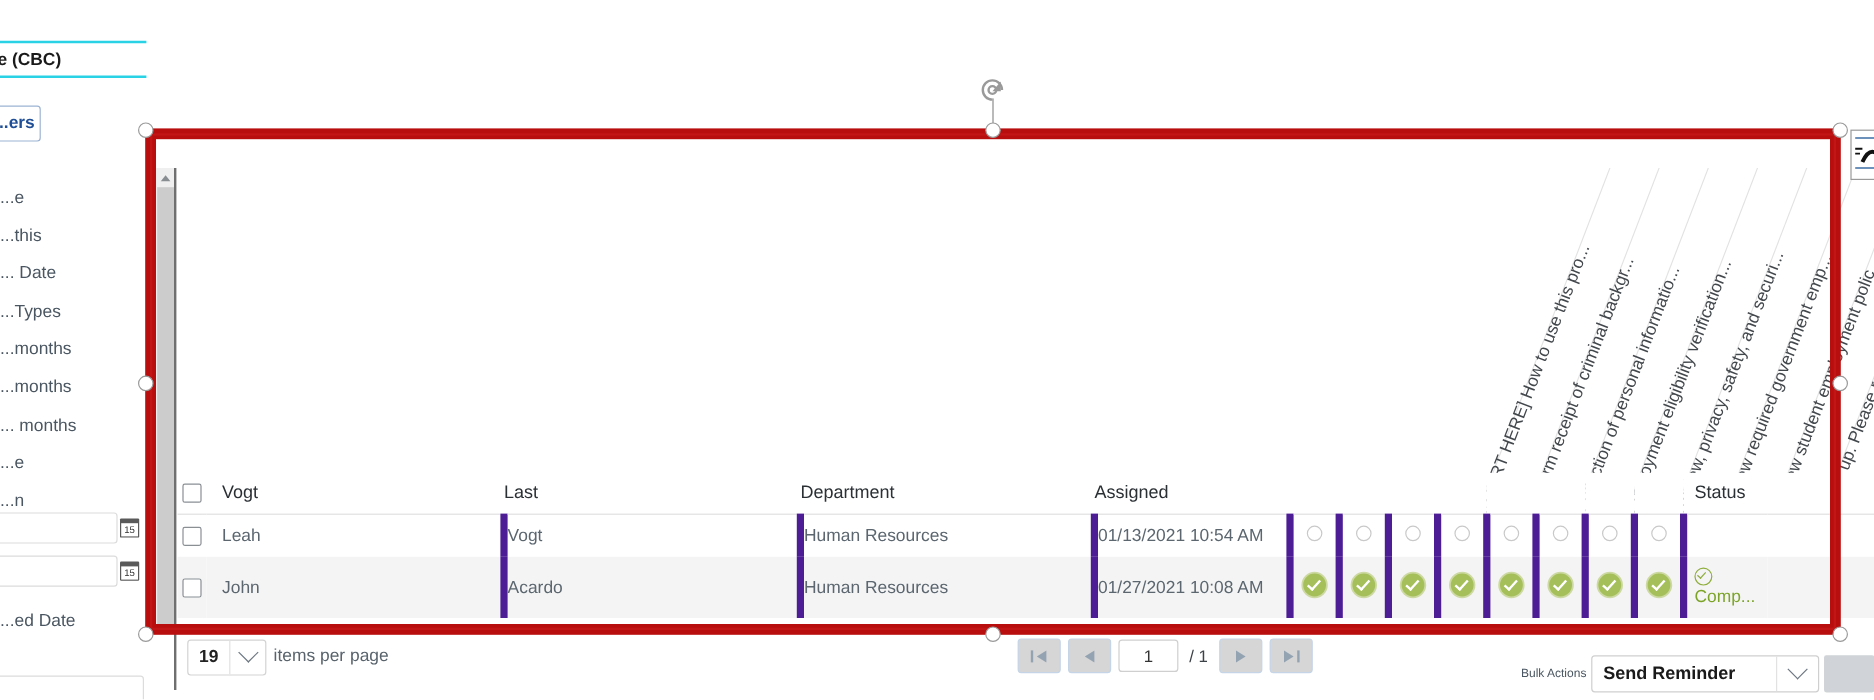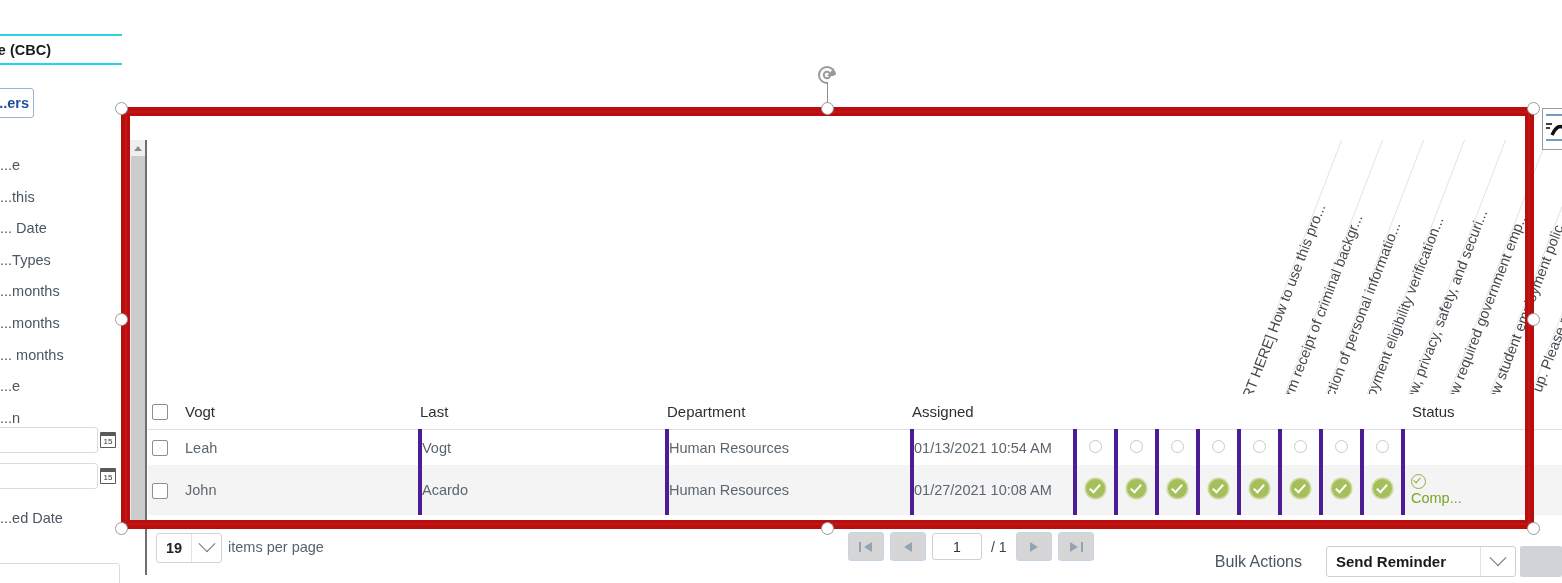--- a/index.html
+++ b/index.html
@@ -216,21 +216,21 @@
     color: #2b3035;
     font-weight: normal;
     padding: 8px 0 9px 0;
     vertical-align: bottom;
     background: #ffffff;
   }
   .data-row td {
     font-size: 14.5px;
     color: #5b666f;
     padding: 9px 0 9px 0;
-    border-right: 4px solid #4c1d95;
+    border-right: 6px solid #4c1d95;
     height: 13px;
   }
   .row-alt td { background: #f4f4f4; }
   .row-norm td { background: #ffffff; }
   .data-row td.nb { border-right: none; }
   .hdr-row td.nb { border-right: none; }
 
   .cbx {
     display: inline-block;
     width: 14px; height: 14px;
@@ -332,21 +332,21 @@
   .pg-input {
     width: 48px; height: 25px;
     border: 1px solid #cfcfcf; border-radius: 3px;
     background: #fff;
     font-size: 14px; color: #333;
     display: flex; align-items: center; justify-content: center;
   }
   .pg-total { font-size: 14px; color: #3d4248; padding: 0 3px; }
 
   .bulk-wrap { position: absolute; right: 0; top: 16px; display: flex; align-items: center; }
-  .bulk-label { font-size: 16px; color: #4a5661; margin-right: 24px; }
+  .bulk-label { font-size: 10px; color: #4a5661; margin-right: 4px; }
   .bulk-select {
     width: 190px; height: 31px;
     border: 1px solid #cfcfcf; border-radius: 3px;
     background: #fff; box-sizing: border-box;
     display: flex; align-items: center;
   }
   .bulk-select .bv {
     flex: 1; padding-left: 9px; font-size: 15px; font-weight: bold; color: #1a1a1a;
   }
   .bulk-select .bc {

